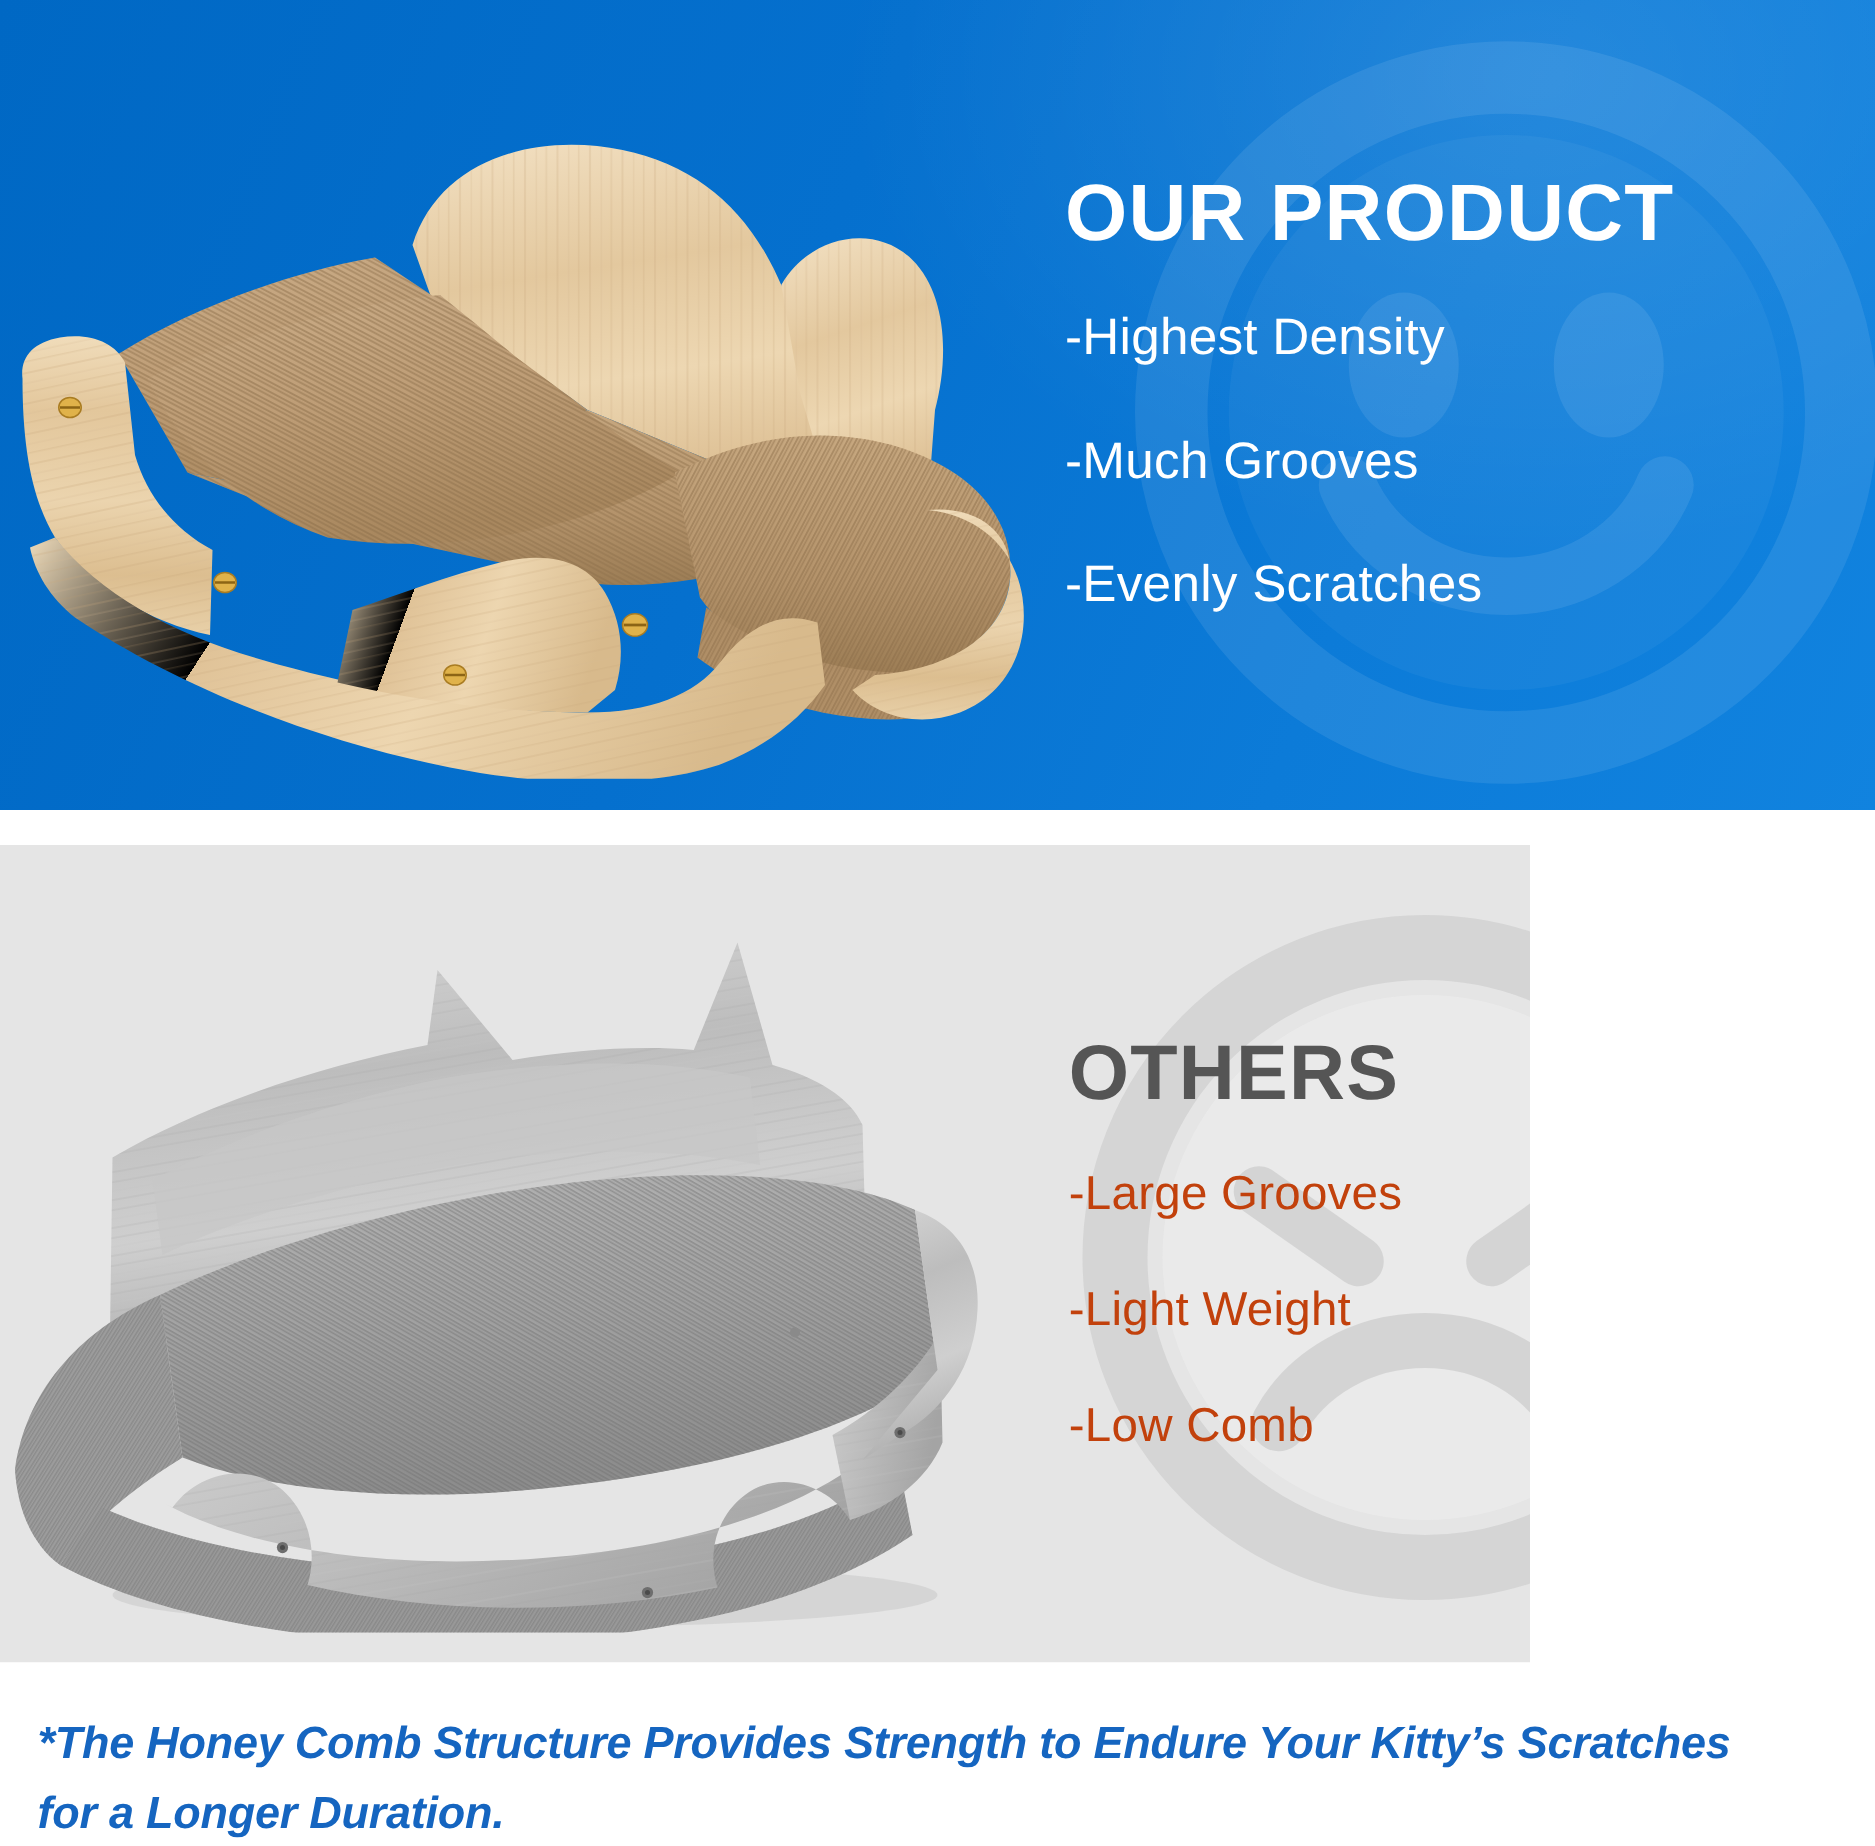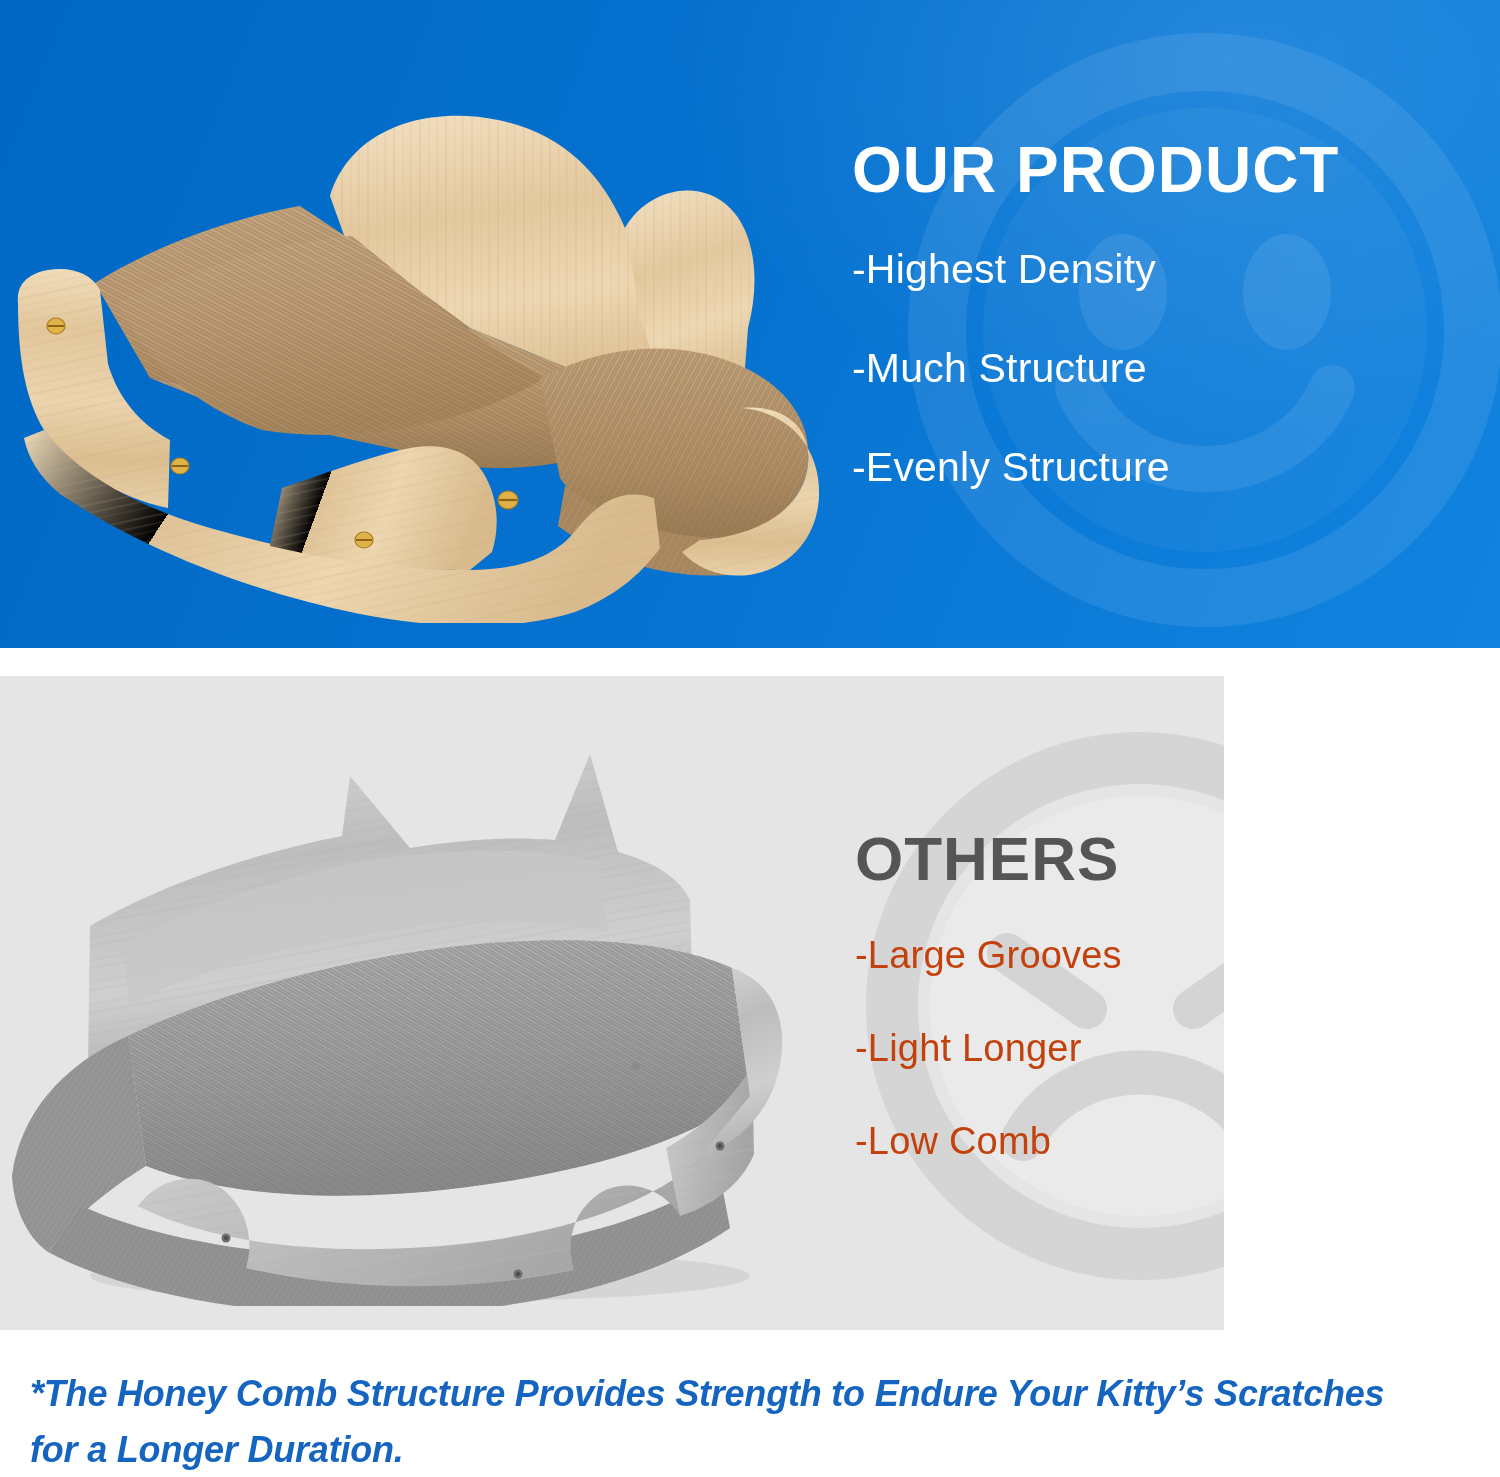--- a/index.html
+++ b/index.html
@@ -250,22 +250,22 @@
           <ellipse cx="508" cy="422" rx="10" ry="9" fill="none" stroke="#A97C22" stroke-width="1.2"></ellipse>
           <path d="M499 422 h18" stroke="#8C6415" stroke-width="2.2"></path>
         </g>
       </svg>
     </div>
 
     <div class="top-text">
       <h1 class="h-product">OUR PRODUCT</h1>
       <div class="bullets-blue">
         <div class="b">-Highest Density</div>
-        <div class="b">-Much Structure</div>
-        <div class="b">-Evenly Structure</div>
+        <div class="b">-Much Grooves</div>
+        <div class="b">-Evenly Scratches</div>
       </div>
     </div>
   </div>
 
   <div class="gap-white"></div>
 
   <div class="panel-bottom">
 
     <div class="wm-sad">
       <svg viewBox="0 0 570 570" xmlns="http://www.w3.org/2000/svg">
@@ -386,21 +386,21 @@
         <circle cx="730" cy="410" r="4.5" fill="#6E6E6E"></circle>
         <circle cx="730" cy="410" r="2" fill="#4A4A4A"></circle>
         <circle cx="646" cy="330" r="4" fill="#8A8A8A"></circle>
       </svg>
     </div>
 
     <div class="bot-text">
       <h2 class="h-others">OTHERS</h2>
       <div class="bullets-gray">
         <div class="b">-Large Grooves</div>
-        <div class="b">-Light Longer</div>
+        <div class="b">-Light Weight</div>
         <div class="b">-Low Comb</div>
       </div>
     </div>
   </div>
 
   <div class="footer">
     <div class="footer-text">
       <div>*The Honey Comb Structure Provides Strength to Endure Your Kitty’s  Scratches</div>
       <div>for a Longer Duration.</div>
     </div>

